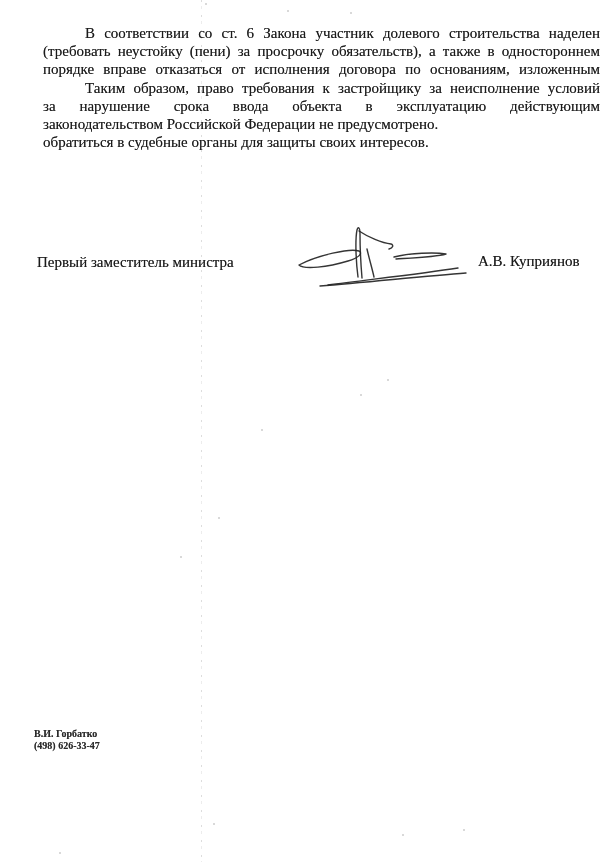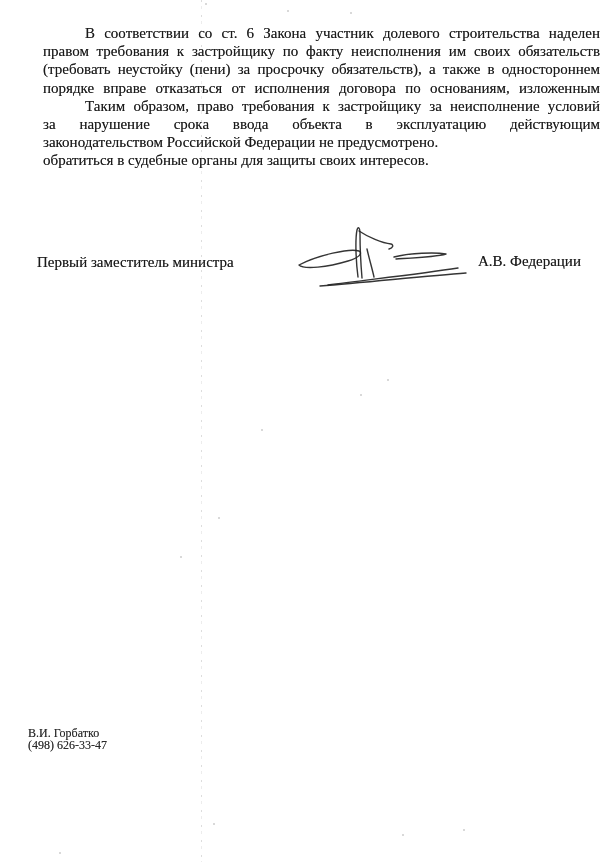--- a/index.html
+++ b/index.html
@@ -77,26 +77,27 @@
     fill: none;
     stroke: #242424;
     stroke-width: 1.4;
     stroke-linecap: round;
     stroke-linejoin: round;
     opacity: 0.92;
   }
   
   .footer {
     position: absolute;
-    left: 28px; top: 728px;
-    font-size: 12px;
+    left: 34px; top: 728px;
+    font-size: 10px;
     line-height: 11.5px;
     color: #2a2a2a;
     text-shadow: 0 0 0.4px rgba(20,20,20,0.5);
     white-space: nowrap;
+    font-weight: bold;
   }
 </style>
 </head>
 <body>
 
 <div class="page">
 
   <div id="fold-line" class="fold-line" style="left: 201px;"></div>
 
   <div id="specks">
@@ -109,41 +110,40 @@
       <div class="speck" style="left: 218px; top: 517px;"></div>
       <div class="speck" style="left: 180px; top: 556px;"></div>
       <div class="speck" style="left: 213px; top: 823px;"></div>
       <div class="speck" style="left: 463px; top: 829px;"></div>
       <div class="speck" style="left: 402px; top: 834px;"></div>
       <div class="speck" style="left: 59px; top: 852px;"></div>
     </div>
 
   <div id="letter-body" class="letter-body">
       <div class="pline indent">В соответствии со ст. 6 Закона участник долевого строительства наделен</div>
-      <div class="pline">правом требования к застройщику по факту неисполнения им своих обязательств</div>
       <div class="pline">(требовать неустойку (пени) за просрочку обязательств), а также в одностороннем</div>
       <div class="pline">порядке вправе отказаться от исполнения договора по основаниям, изложенным</div>
       <div class="pline indent">Таким образом, право требования к застройщику за неисполнение условий</div>
       <div class="pline">за нарушение срока ввода объекта в эксплуатацию действующим</div>
       <div class="pline last">законодательством Российской Федерации не предусмотрено.</div>
       <div class="pline last">обратиться в судебные органы для защиты своих интересов.</div>
     </div>
 
   <div class="sig-title">Первый заместитель министра</div>
 
   <svg class="sig-draw" viewBox="0 0 180 75" xmlns="http://www.w3.org/2000/svg">
     <path d="M9,43 C28,33 60,26 69,29 C73,31 69,36 58,39 C38,45 14,48 9,43 Z"></path>
     <path d="M68,55 C66,40 65,18 67,8 C68,4 70,5 70,12 C70,28 71,44 72,56"></path>
     <path d="M69,9 C78,15 92,21 101,22 C104,23 103,26 99,27"></path>
     <path d="M77,27 C79,36 82,46 84,55"></path>
     <path d="M104,35 C120,31 145,30 156,32 C146,35 122,36 106,37"></path>
     <path d="M168,46 C130,52 75,58 38,63"></path>
     <path d="M30,64 C80,60 135,54 176,51"></path>
   </svg>
 
-  <div class="sig-name">А.В. Федерации</div>
+  <div class="sig-name">А.В. Куприянов</div>
 
   <div class="footer">
     <div>В.И. Горбатко</div>
     <div>(498) 626-33-47</div>
   </div>
 
 </div>
 
 </body></html>

